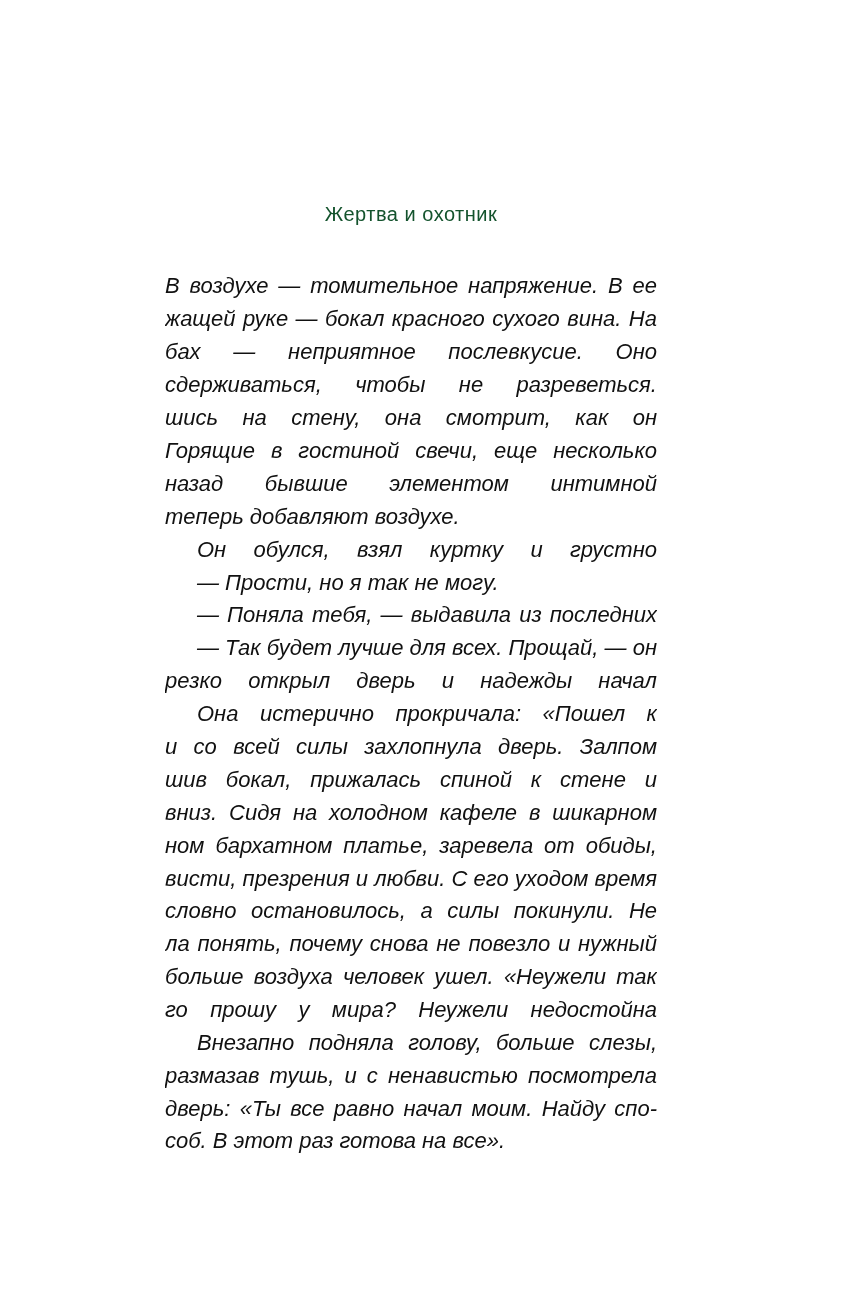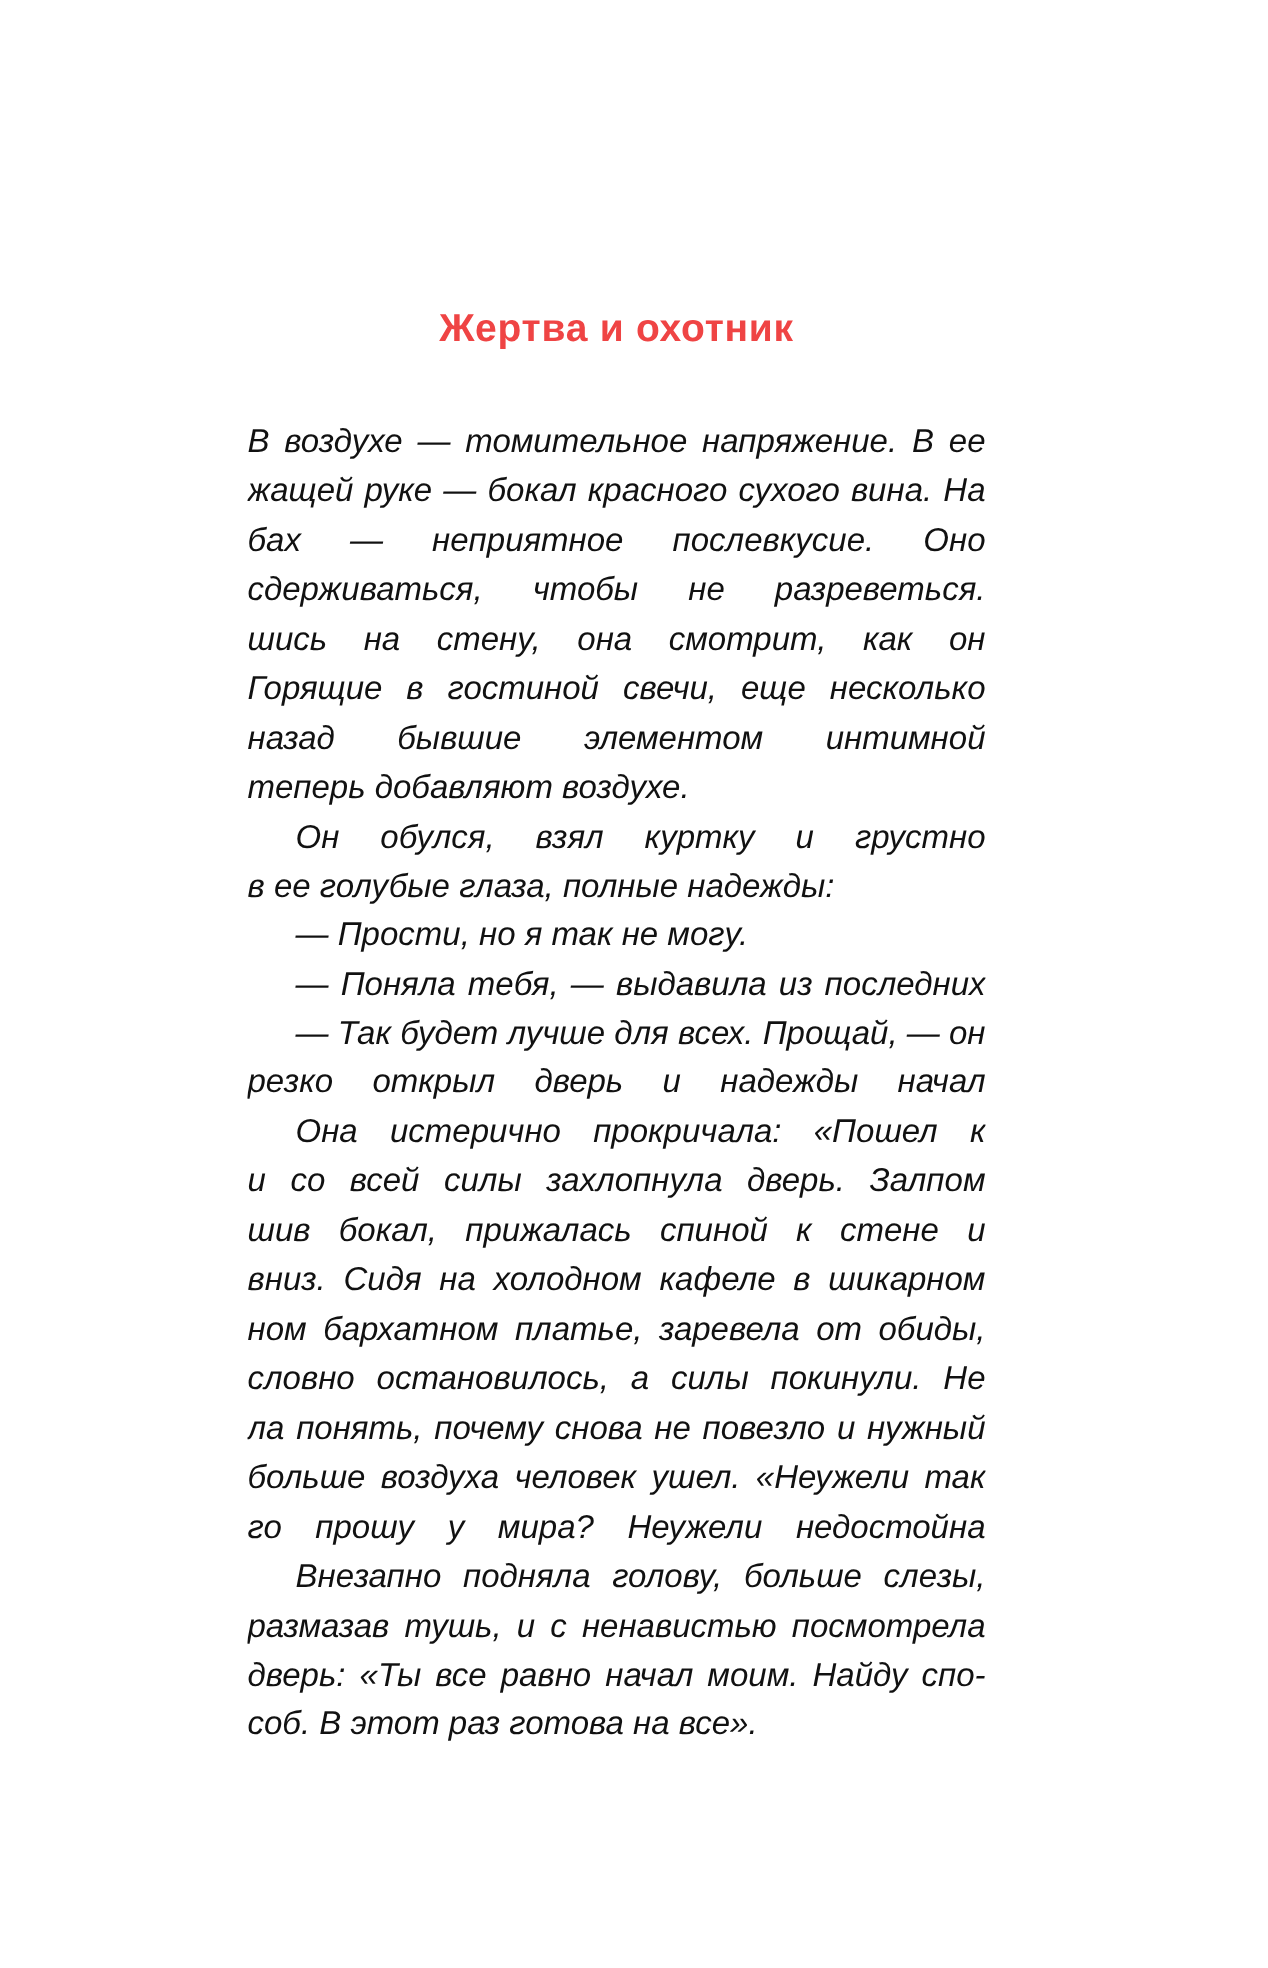--- a/index.html
+++ b/index.html
@@ -16,27 +16,27 @@
     background: #ffffff;
     overflow: hidden;
   }
   .text-block {
     position: absolute;
     left: 165px;
     top: 203px;
     width: 492px;
   }
   .chapter-title {
-    font-size: 26px;
-    font-weight: bold;
+    font-size: 20px;
+    font-weight: normal;
     font-style: normal;
     text-align: center;
     letter-spacing: 0.5px;
     margin: 0 0 44px 0;
-    color: #ef4444;
+    color: #14532d;
   }
   .page-body {
     font-style: italic;
     font-size: 22px;
     line-height: 32.6px;
     color: #111111;
   }
   .para { margin: 0; }
   .line {
     text-align: justify;
@@ -63,38 +63,38 @@
           <div class="line">жащей руке — бокал красного сухого вина. На гу-</div>
           <div class="line">бах — неприятное послевкусие. Оно помогает</div>
           <div class="line">сдерживаться, чтобы не разреветься. Облокотив-</div>
           <div class="line">шись на стену, она смотрит, как он обувается.</div>
           <div class="line">Горящие в гостиной свечи, еще несколько минут</div>
           <div class="line">назад бывшие элементом интимной атмосферы,</div>
           <div class="line last">теперь добавляют воздухе.</div>
         </div>
         <div class="para">
           <div class="line indent">Он обулся, взял куртку и грустно посмотрел</div>
-          <div class="line last">в ее голубые глаза, полные надежды:</div>
         </div>
         <div class="para">
           <div class="line last indent">— Прости, но я так не могу.</div>
         </div>
         <div class="para">
           <div class="line last indent">— Поняла тебя, — выдавила из последних сил.</div>
         </div>
         <div class="para">
           <div class="line indent">— Так будет лучше для всех. Прощай, — он</div>
           <div class="line last">резко открыл дверь и надежды начал спускать.</div>
         </div>
         <div class="para">
           <div class="line indent">Она истерично прокричала: «Пошел к черту!»</div>
           <div class="line">и со всей силы захлопнула дверь. Залпом опусто-</div>
           <div class="line">шив бокал, прижалась спиной к стене и сползла</div>
           <div class="line">вниз. Сидя на холодном кафеле в шикарном чер-</div>
           <div class="line">ном бархатном платье, заревела от обиды, нена-</div>
+          <div class="line">висти, презрения и любви. С его уходом время</div>
           <div class="line">словно остановилось, а силы покинули. Не мог-</div>
           <div class="line">ла понять, почему снова не повезло и нужный</div>
           <div class="line">больше воздуха человек ушел. «Неужели так мно-</div>
           <div class="line">го прошу у мира? Неужели недостойна любви?</div>
         </div>
         <div class="para">
           <div class="line indent">Внезапно подняла голову, больше слезы,</div>
           <div class="line">размазав тушь, и с ненавистью посмотрела на</div>
           <div class="line">дверь: «Ты все равно начал моим. Найду спо-</div>
           <div class="line last">соб. В этот раз готова на все».</div>

